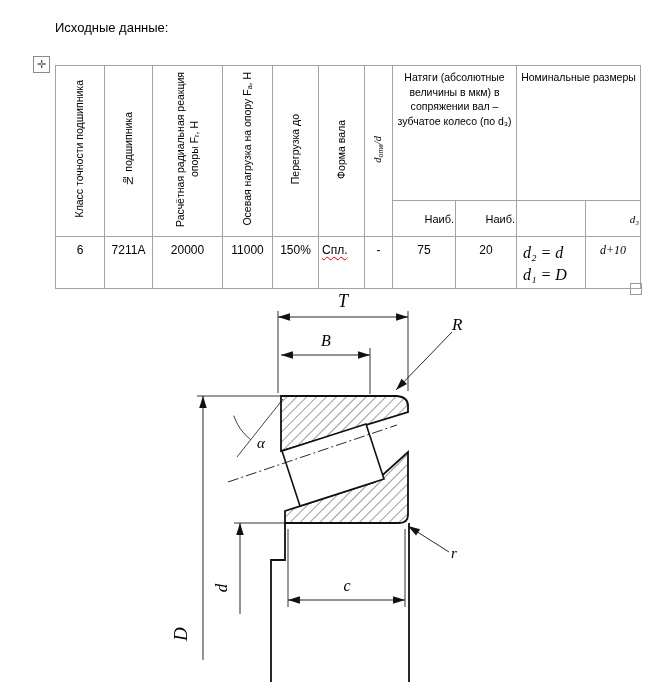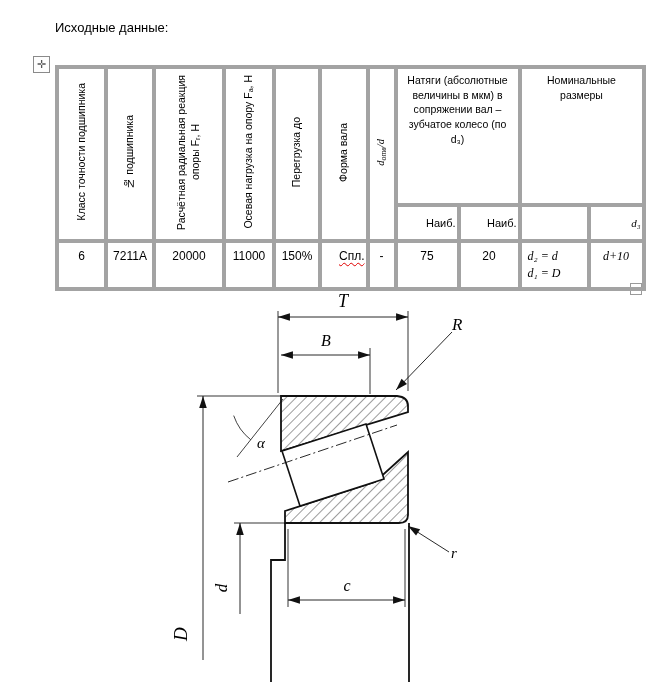--- a/index.html
+++ b/index.html
@@ -4,37 +4,37 @@
 <style>
   html,body{margin:0;padding:0;}
   body{
     width:666px;height:682px;position:relative;background:#ffffff;
     font-family:"Liberation Sans",sans-serif;color:#000;overflow:hidden;
   }
   .intro{position:absolute;left:55px;top:20px;font-size:13px;}
   
   .tbl-wrap{position:absolute;left:55px;top:65px;}
   table{border-collapse:collapse;table-layout:fixed;}
-  td{border:4px solid #a3a3a3;overflow:hidden;}
+  td{border:1px solid #a3a3a3;overflow:hidden;}
   tr.hdr1{height:132px;}
   tr.hdr2{height:35px;}
   tr.datarow{height:48px;}
   td.rot{text-align:center;vertical-align:middle;padding:2px 1px;}
   .vtext{
     writing-mode:vertical-rl;transform:rotate(180deg);
     display:inline-block;max-height:162px;
     font-size:10.5px;line-height:1.3;text-align:center;
   }
   td.ghead{font-size:10.5px;line-height:1.4;text-align:center;vertical-align:top;padding:4px 3px;}
   td.subh{font-size:11px;text-align:right;vertical-align:middle;}
   td.cell{font-size:12px;text-align:center;vertical-align:top;padding-top:6px;}
-  td.cell.left{text-align:left;padding-left:17px;}
+  td.cell.left{text-align:left;padding-left:3px;}
   .serifit{font-family:"Liberation Serif",serif;font-style:italic;}
   .misspell{text-decoration:underline wavy #e00000;text-decoration-thickness:1px;text-underline-offset:2px;}
-  .mathline{font-family:"Liberation Serif",serif;font-style:italic;font-size:12px;padding-left:5px;text-align:left;line-height:1.4;}
+  .mathline{font-family:"Liberation Serif",serif;font-style:italic;font-size:16px;padding-left:5px;text-align:left;line-height:1.4;}
   sub{font-size:8px;}
   
   .move-handle{
     position:absolute;left:33px;top:56px;width:15px;height:15px;border:1px solid #8a8a8a;
     font-size:11px;line-height:14px;text-align:center;color:#555;background:#fdfdfd;cursor:move;
   }
   .resize-handle{
     position:absolute;left:630px;top:283px;width:10px;height:10px;border:1px solid #9a9a9a;background:#fff;
   }
   

